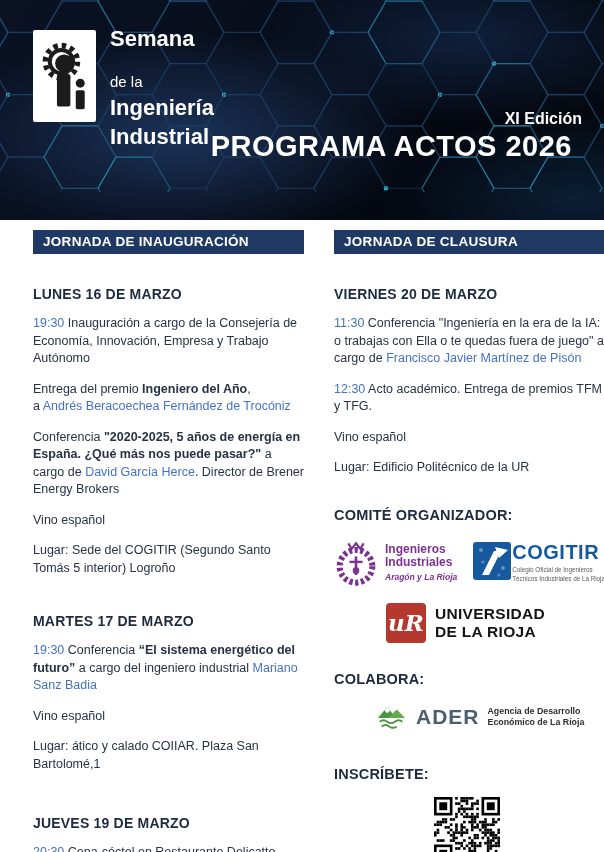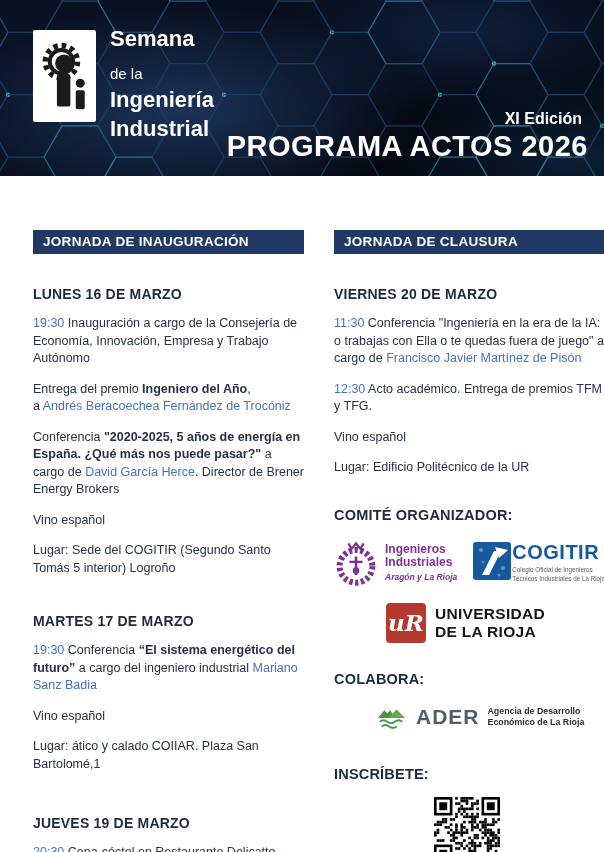--- a/index.html
+++ b/index.html
@@ -2,36 +2,36 @@
 <html><head>
 <meta charset="utf-8">
 <style>
   html,body{margin:0;padding:0;}
   body{width:604px;height:852px;background:#ffffff;font-family:"Liberation Sans","DejaVu Sans",sans-serif;position:relative;overflow:hidden;
        --accent-blue:#4472c4; --venue-purple:#8a3aad; --bar-navy:#203864; --link-blue:#2e75b6;
        --cogitir-blue:#17599f; --ing-purple:#7d3190; --ur-red:#b5382e; --ader-green:#4a9443;
        --heading:#1f2a3e; --body:#273244;}
   .page{position:absolute;inset:0;background:#fff;}
   
-  .hero{position:absolute;left:0;top:0;width:604px;height:176px;overflow:hidden;
+  .hero{position:absolute;left:0;top:0;width:604px;height:220px;overflow:hidden;
         background:
           radial-gradient(ellipse 340px 150px at 30% 62%, rgba(46,88,150,.50), rgba(0,0,0,0) 70%),
           radial-gradient(ellipse 300px 120px at 78% 18%, rgba(28,60,110,.45), rgba(0,0,0,0) 70%),
           radial-gradient(ellipse 280px 120px at 95% 90%, rgba(20,70,120,.35), rgba(0,0,0,0) 70%),
           linear-gradient(125deg,#0a1224 0%,#070d1a 40%,#04070f 75%,#05090f 100%);}
   .hero svg.hexes{position:absolute;left:0;top:0;}
   .logo-box{position:absolute;left:33px;top:30px;width:63px;height:92px;background:#ffffff;border-radius:2px;
             display:flex;align-items:center;justify-content:center;}
   .brand{position:absolute;left:110px;top:28px;color:#ffffff;line-height:1;}
   .brand .b1{font-size:22px;font-weight:bold;}
-  .brand .b2{font-size:15px;font-weight:normal;margin-top:16px;}
+  .brand .b2{font-size:15px;font-weight:normal;margin-top:24px;}
   .brand .b3{font-size:22px;font-weight:bold;margin-top:8px;}
   .brand .b4{font-size:22px;font-weight:bold;margin-top:7px;}
   .edition{position:absolute;right:22px;top:110px;color:#fff;font-size:16px;font-weight:bold;text-align:right;}
-  .prog-title{position:absolute;right:16px;top:130px;color:#fff;font-size:29px;font-weight:bold;letter-spacing:.5px;text-align:right;}
+  .prog-title{position:absolute;right:32px;top:130px;color:#fff;font-size:29px;font-weight:bold;letter-spacing:.5px;text-align:right;}
   
   .col{position:absolute;top:230px;}
   .col-left{left:33px;width:271px;}
   .col-right{left:334px;width:273px;}
   .secbar{background:var(--bar-navy,#203864);color:#ffffff;font-size:13.5px;font-weight:bold;
           letter-spacing:.3px;padding:5px 10px 5px 10px;height:14px;line-height:14px;}
   .date-h{color:var(--heading,#1f2a3e);font-size:14px;font-weight:bold;letter-spacing:.2px;margin-top:32px;}
   .date-h.gap1{margin-top:36px;}
   .date-h.gap2{margin-top:42px;}
   p.ev{color:var(--body,#273244);font-size:12.5px;line-height:1.4;margin:13px 0 0 0;}

